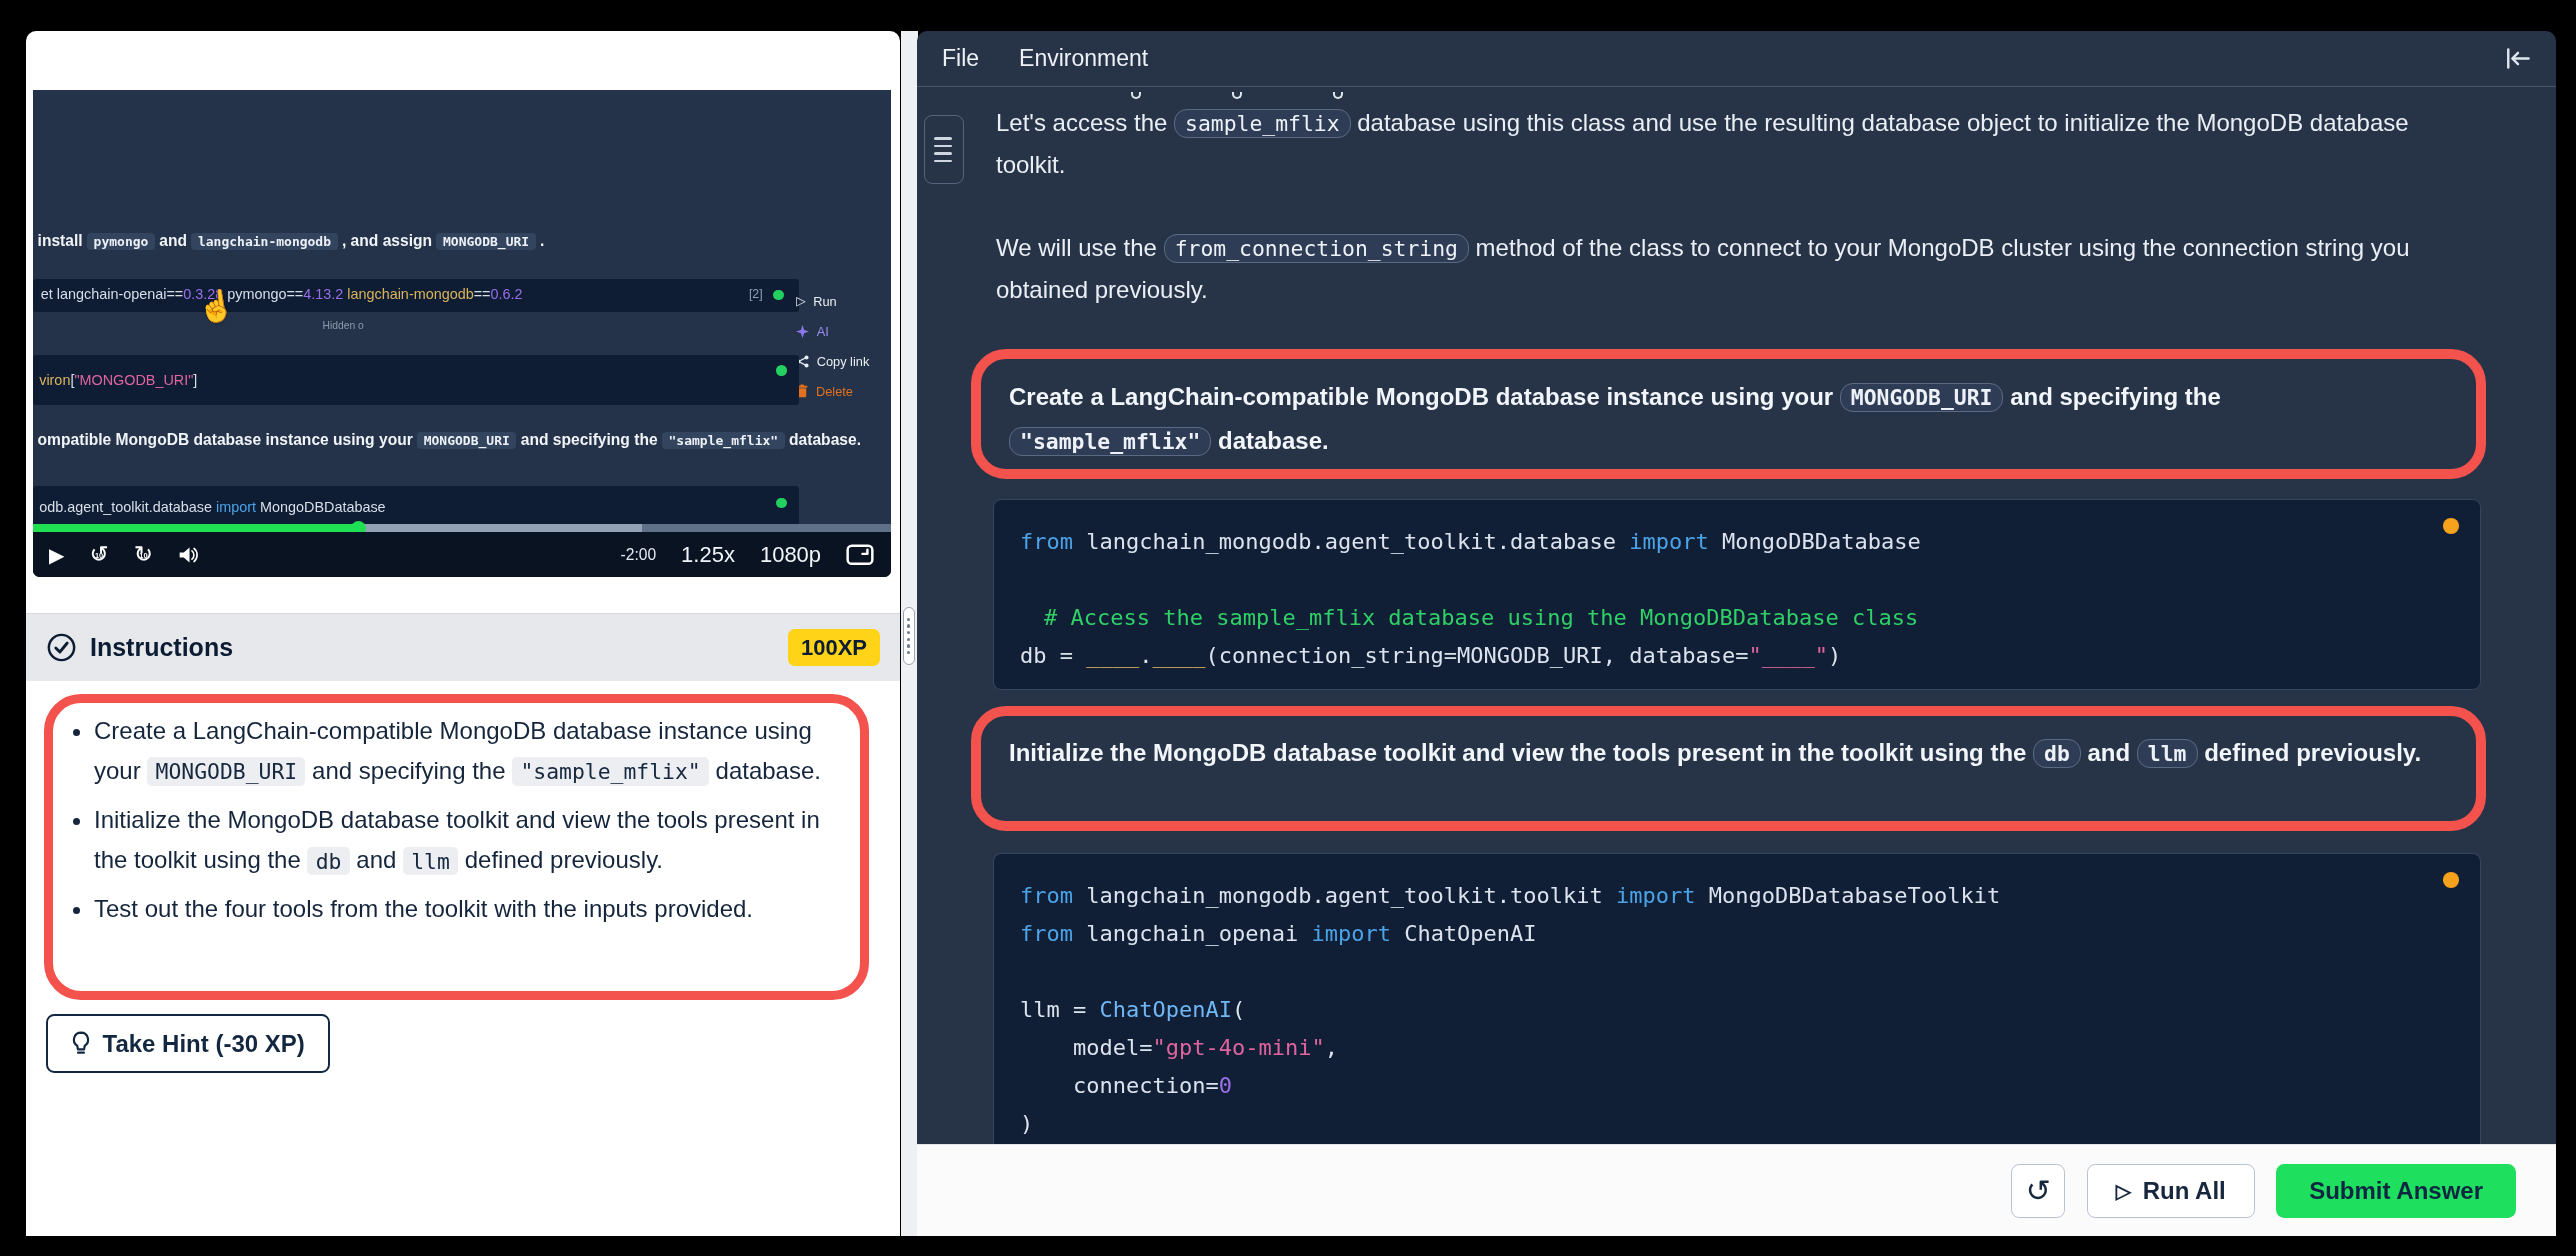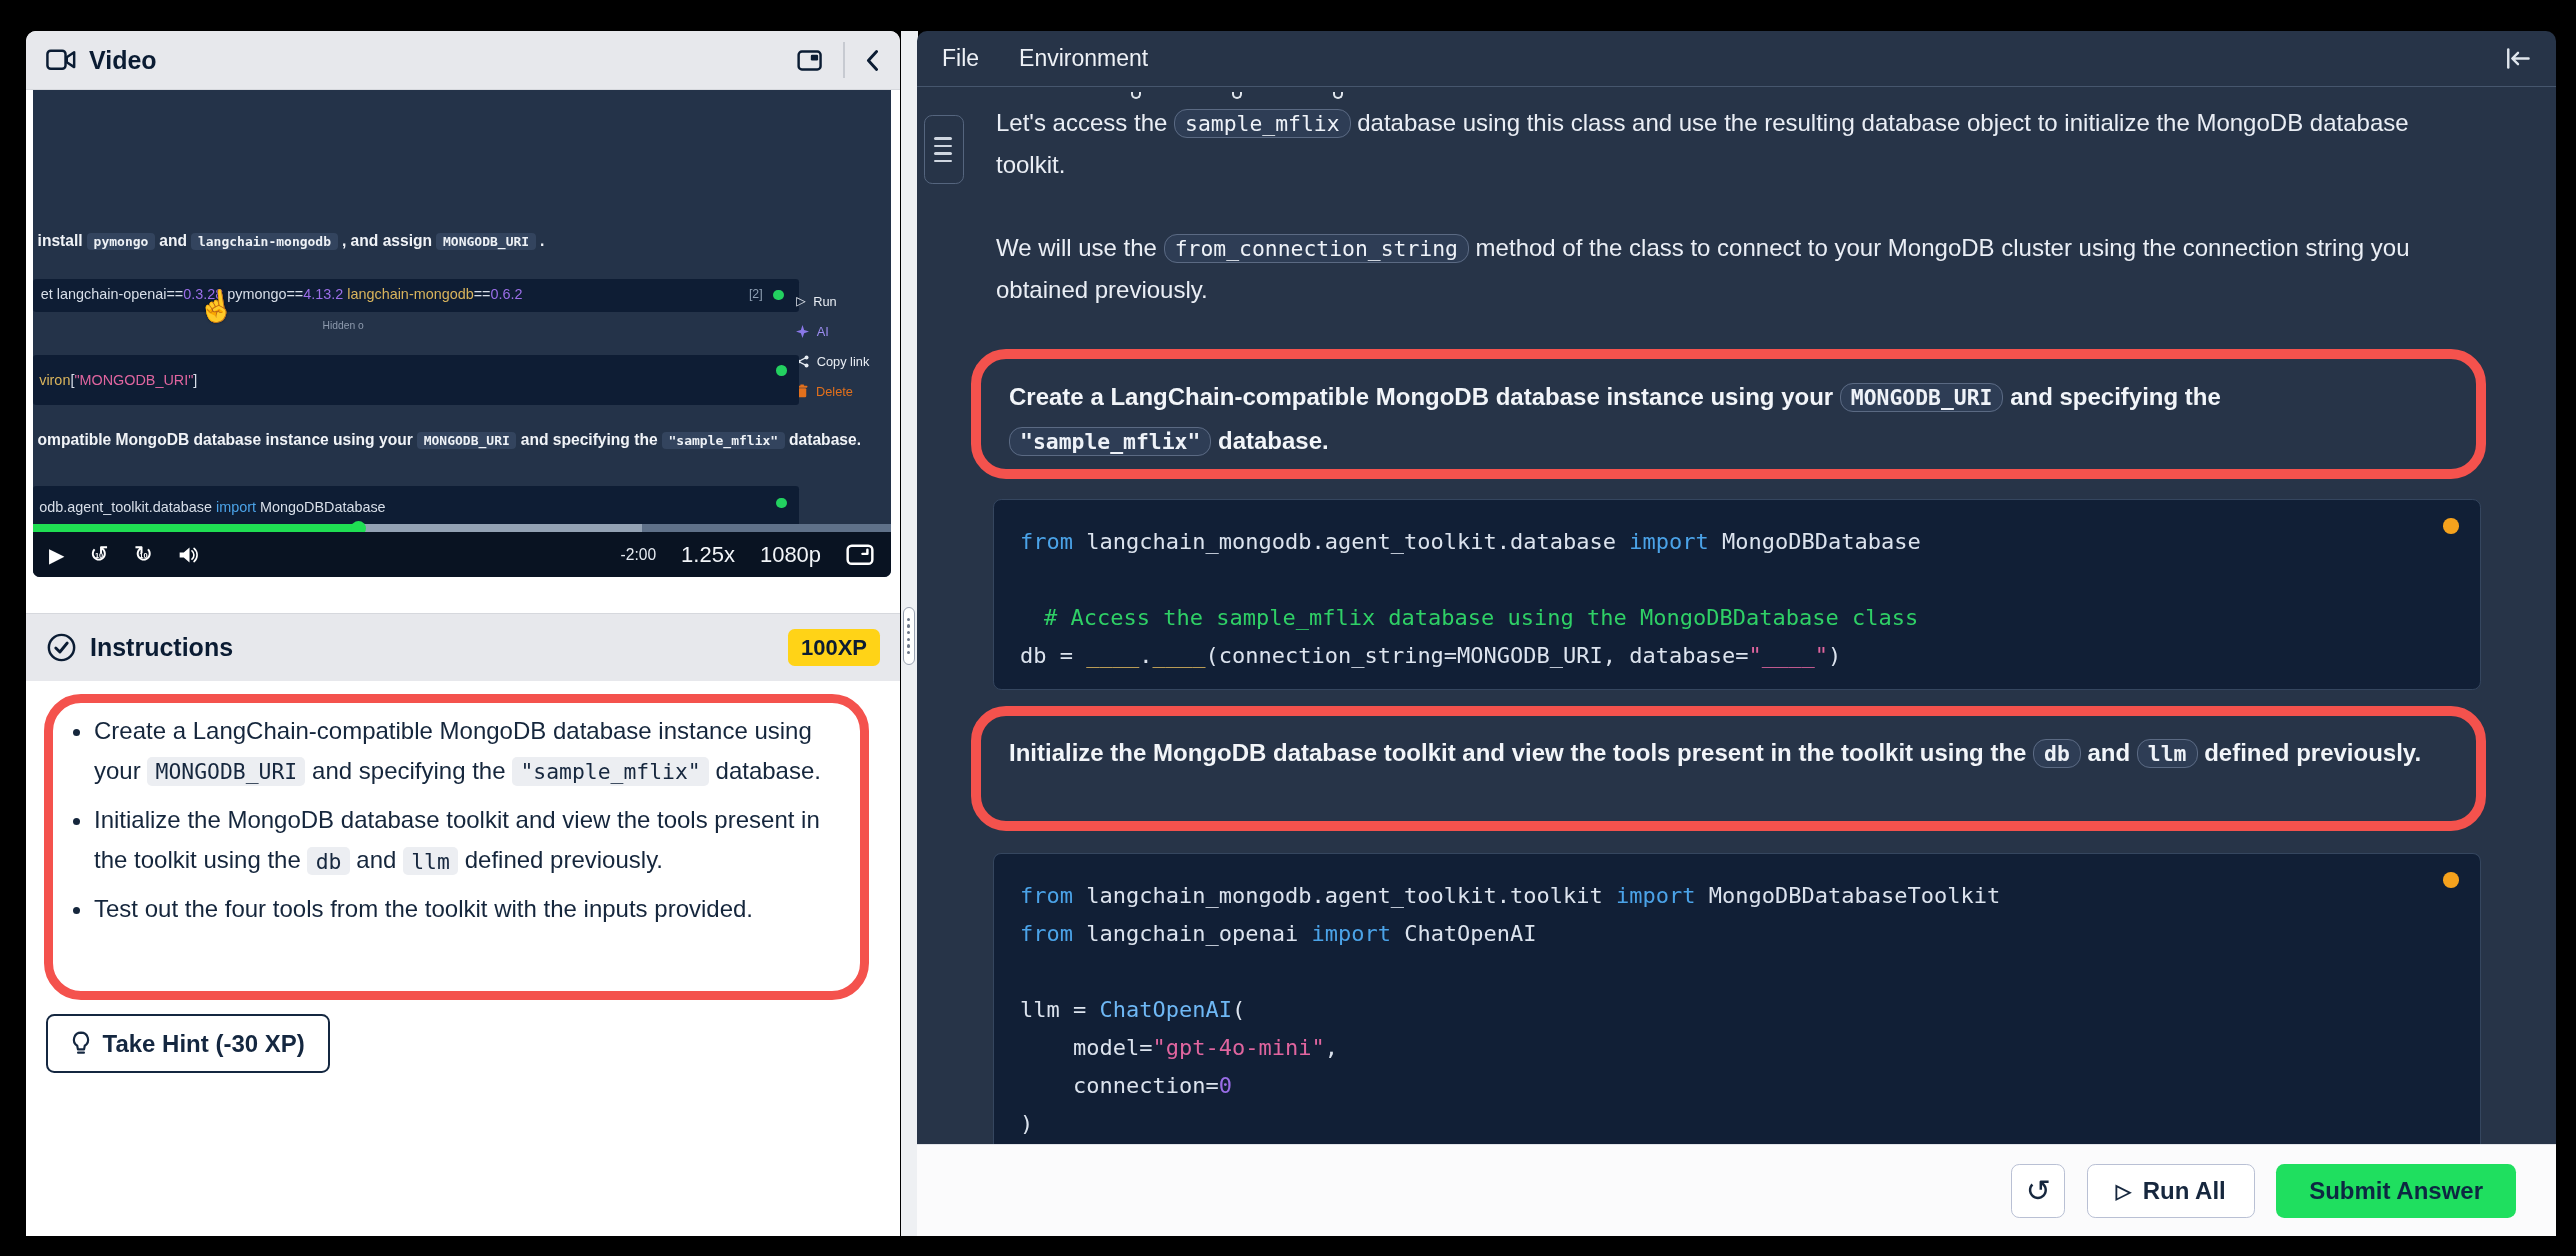--- a/index.html
+++ b/index.html
@@ -112,42 +112,20 @@
               padding:0 33px;font-size:24px;font-weight:bold;color:#0d2742;}
   svg{display:block;}
 </style>
 </head>
 <body>
 
 <div id="stage">
 
   <div id="left-panel">
 
-    <div id="video-header">
-      <span>
-        <svg width="30" height="21.4" viewBox="0 0 36 26">
-          <rect x="1.5" y="2" width="22" height="22" rx="4" fill="none" stroke="#0b1c33" stroke-width="3"></rect>
-          <path d="M25 10 L34 4 V22 L25 16 Z" fill="none" stroke="#0b1c33" stroke-width="3" stroke-linejoin="round"></path>
-        </svg>
-      </span>
-      <span class="title">Video</span>
-      <span class="spacer"></span>
-      <span>
-        <svg width="26" height="23" viewBox="0 0 32 28">
-          <rect x="2" y="3" width="27" height="22" rx="4" fill="none" stroke="#0b1c33" stroke-width="3"></rect>
-          <rect x="17" y="7" width="9" height="7" rx="1.5" fill="#0b1c33"></rect>
-        </svg>
-      </span>
-      <span class="hdr-divider"></span>
-      <span>
-        <svg width="15" height="23" viewBox="0 0 18 28">
-          <path d="M14 3 L4 14 L14 25" fill="none" stroke="#0b1c33" stroke-width="3.5" stroke-linecap="round" stroke-linejoin="round"></path>
-        </svg>
-      </span>
-    </div>
 
     <div id="video">
 
       <div class="v-navy">
         <div class="v-row" style="left:5px;top:32px;"><span>install </span><span class="chip vchip">pymongo</span><span> and </span><span class="chip vchip">langchain-mongodb</span><span> , and assign </span><span class="chip vchip">MONGODB_URI</span><span> .</span></div>
 
         <div class="v-cell" style="top:79px;height:33px;padding:6.6px 0 0 8.2px;">
           <div>
               <div class="cl"><span class="tok ">et langchain-openai==</span><span class="tok num">0.3.28</span><span class="tok "> pymongo==</span><span class="tok num">4.13.2</span><span class="tok "> </span><span class="tok blank">langchain-mongodb</span><span class="tok ">==</span><span class="tok num">0.6.2</span></div>
             </div>

